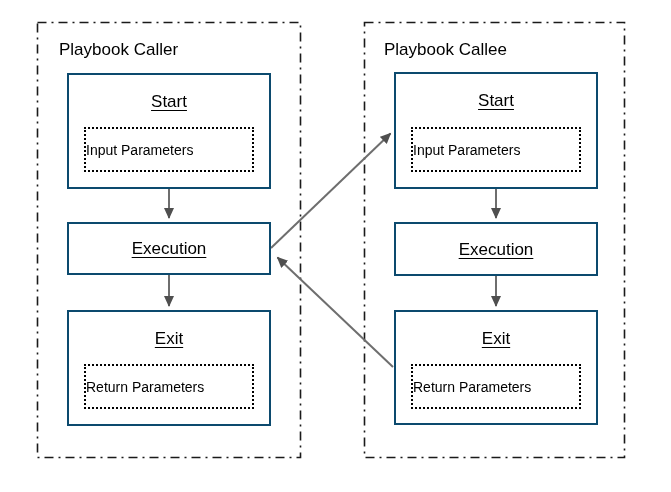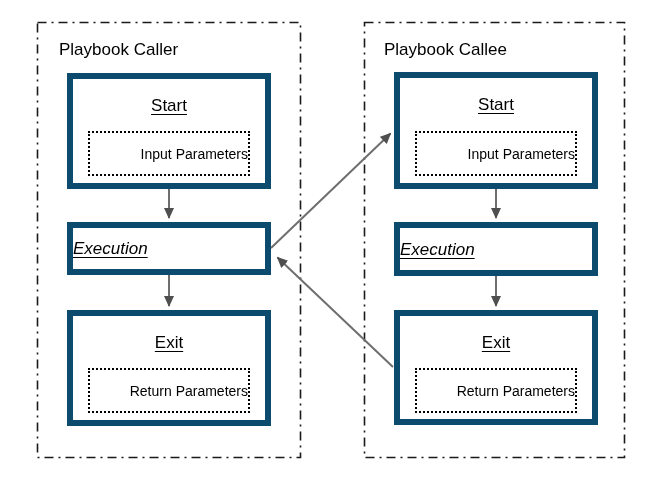--- a/index.html
+++ b/index.html
@@ -31,55 +31,54 @@
     line-height: 19px;
     white-space: nowrap;
     background: #ffffff;
     padding: 0 2px;
   }
   .node {
     position: absolute;
     z-index: 1;
     box-sizing: border-box;
     background: #ffffff;
-    border: 6px solid #0c4a6e;
+    border: 2px solid #0c4a6e;
   }
   .node-title {
     position: absolute;
     left: 0;
     right: 0;
     top: 16px;
     text-align: center;
     font-size: 17px;
     line-height: 21px;
     text-decoration: underline;
     text-underline-offset: 3px;
     white-space: nowrap;
   }
   .node.execution {
     display: flex;
     align-items: center;
-    justify-content: flex-start;
-    font-style: italic;
+    justify-content: center;
   }
   .node.execution .node-title {
     position: static;
     top: auto;
   }
   .param-box {
     position: absolute;
     left: 15px;
     right: 15px;
     top: 52px;
     height: 45px;
     box-sizing: border-box;
     border: 2px dotted #000000;
     display: flex;
     align-items: center;
-    justify-content: flex-end;
+    justify-content: flex-start;
   }
   .param-label {
     font-size: 14px;
     line-height: 16px;
     white-space: nowrap;
   }
 </style>
 </head>
 <body>
 

